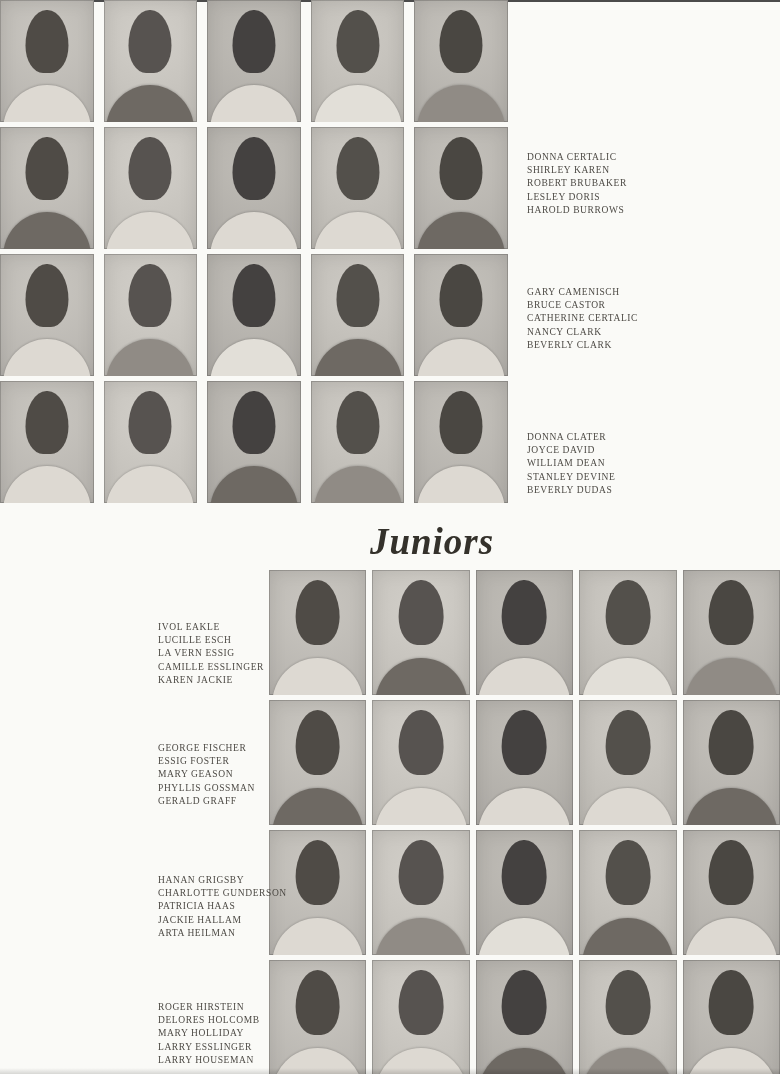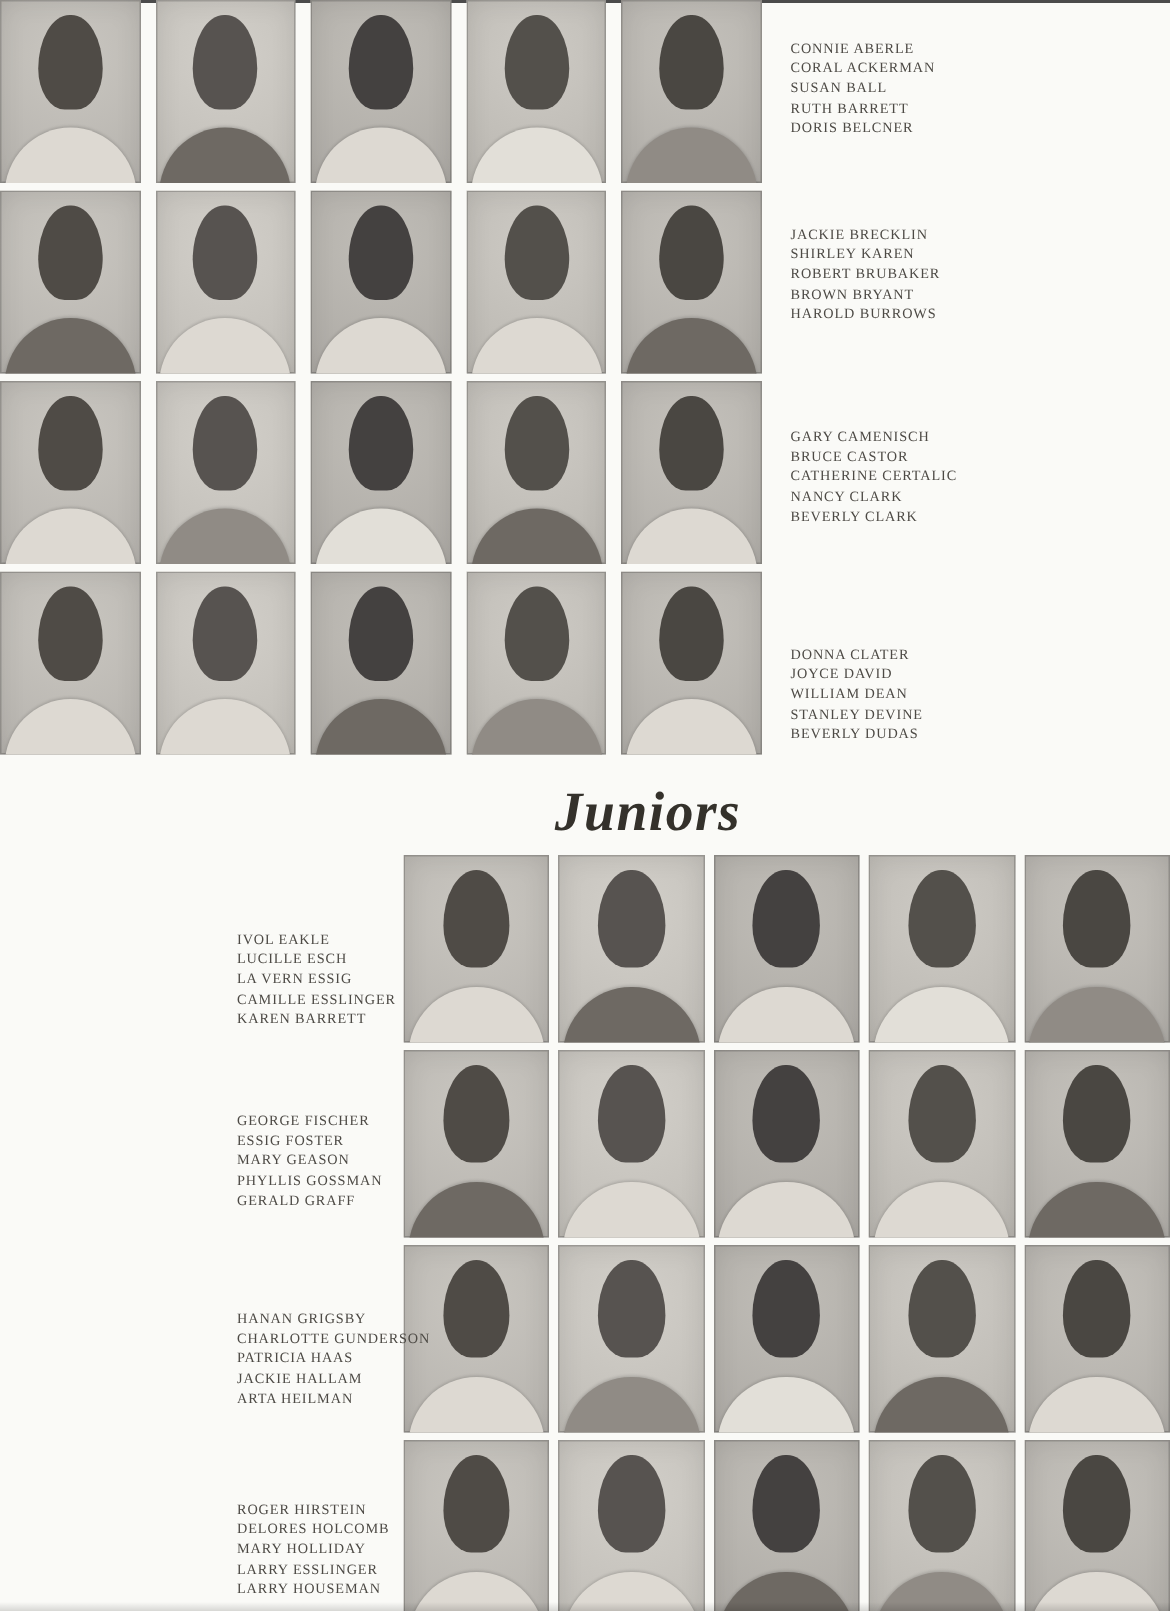--- a/index.html
+++ b/index.html
@@ -116,32 +116,25 @@
     <div class="photo"></div>
     <div class="photo"></div>
     <div class="photo"></div>
     <div class="photo"></div>
     <div class="photo"></div>
     <div class="photo"></div>
     <div class="photo"></div>
     <div class="photo"></div>
   </div>
 
-  <div class="names top-col tg0">
-    <div class="nm">CONNIE ABERLE</div>
-    <div class="nm">CORAL ACKERMAN</div>
-    <div class="nm">SUSAN BALL</div>
-    <div class="nm">RUTH BARRETT</div>
-    <div class="nm">DORIS BELCNER</div>
-  </div>
   <div class="names top-col tg1">
-    <div class="nm">JACKIE BRECKLIN</div>
+    <div class="nm">DONNA CERTALIC</div>
     <div class="nm">SHIRLEY KAREN</div>
     <div class="nm">ROBERT BRUBAKER</div>
-    <div class="nm">BROWN BRYANT</div>
+    <div class="nm">LESLEY DORIS</div>
     <div class="nm">HAROLD BURROWS</div>
   </div>
   <div class="names top-col tg2">
     <div class="nm">GARY CAMENISCH</div>
     <div class="nm">BRUCE CASTOR</div>
     <div class="nm">CATHERINE CERTALIC</div>
     <div class="nm">NANCY CLARK</div>
     <div class="nm">BEVERLY CLARK</div>
   </div>
   <div class="names top-col tg3">
@@ -175,21 +168,21 @@
     <div class="photo"></div>
     <div class="photo"></div>
     <div class="photo"></div>
   </div>
 
   <div class="names bottom-col bg0">
     <div class="nm">IVOL EAKLE</div>
     <div class="nm">LUCILLE ESCH</div>
     <div class="nm">LA VERN ESSIG</div>
     <div class="nm">CAMILLE ESSLINGER</div>
-    <div class="nm">KAREN BARRETT</div>
+    <div class="nm">KAREN JACKIE</div>
   </div>
   <div class="names bottom-col bg1">
     <div class="nm">GEORGE FISCHER</div>
     <div class="nm">ESSIG FOSTER</div>
     <div class="nm">MARY GEASON</div>
     <div class="nm">PHYLLIS GOSSMAN</div>
     <div class="nm">GERALD GRAFF</div>
   </div>
   <div class="names bottom-col bg2">
     <div class="nm">HANAN GRIGSBY</div>

